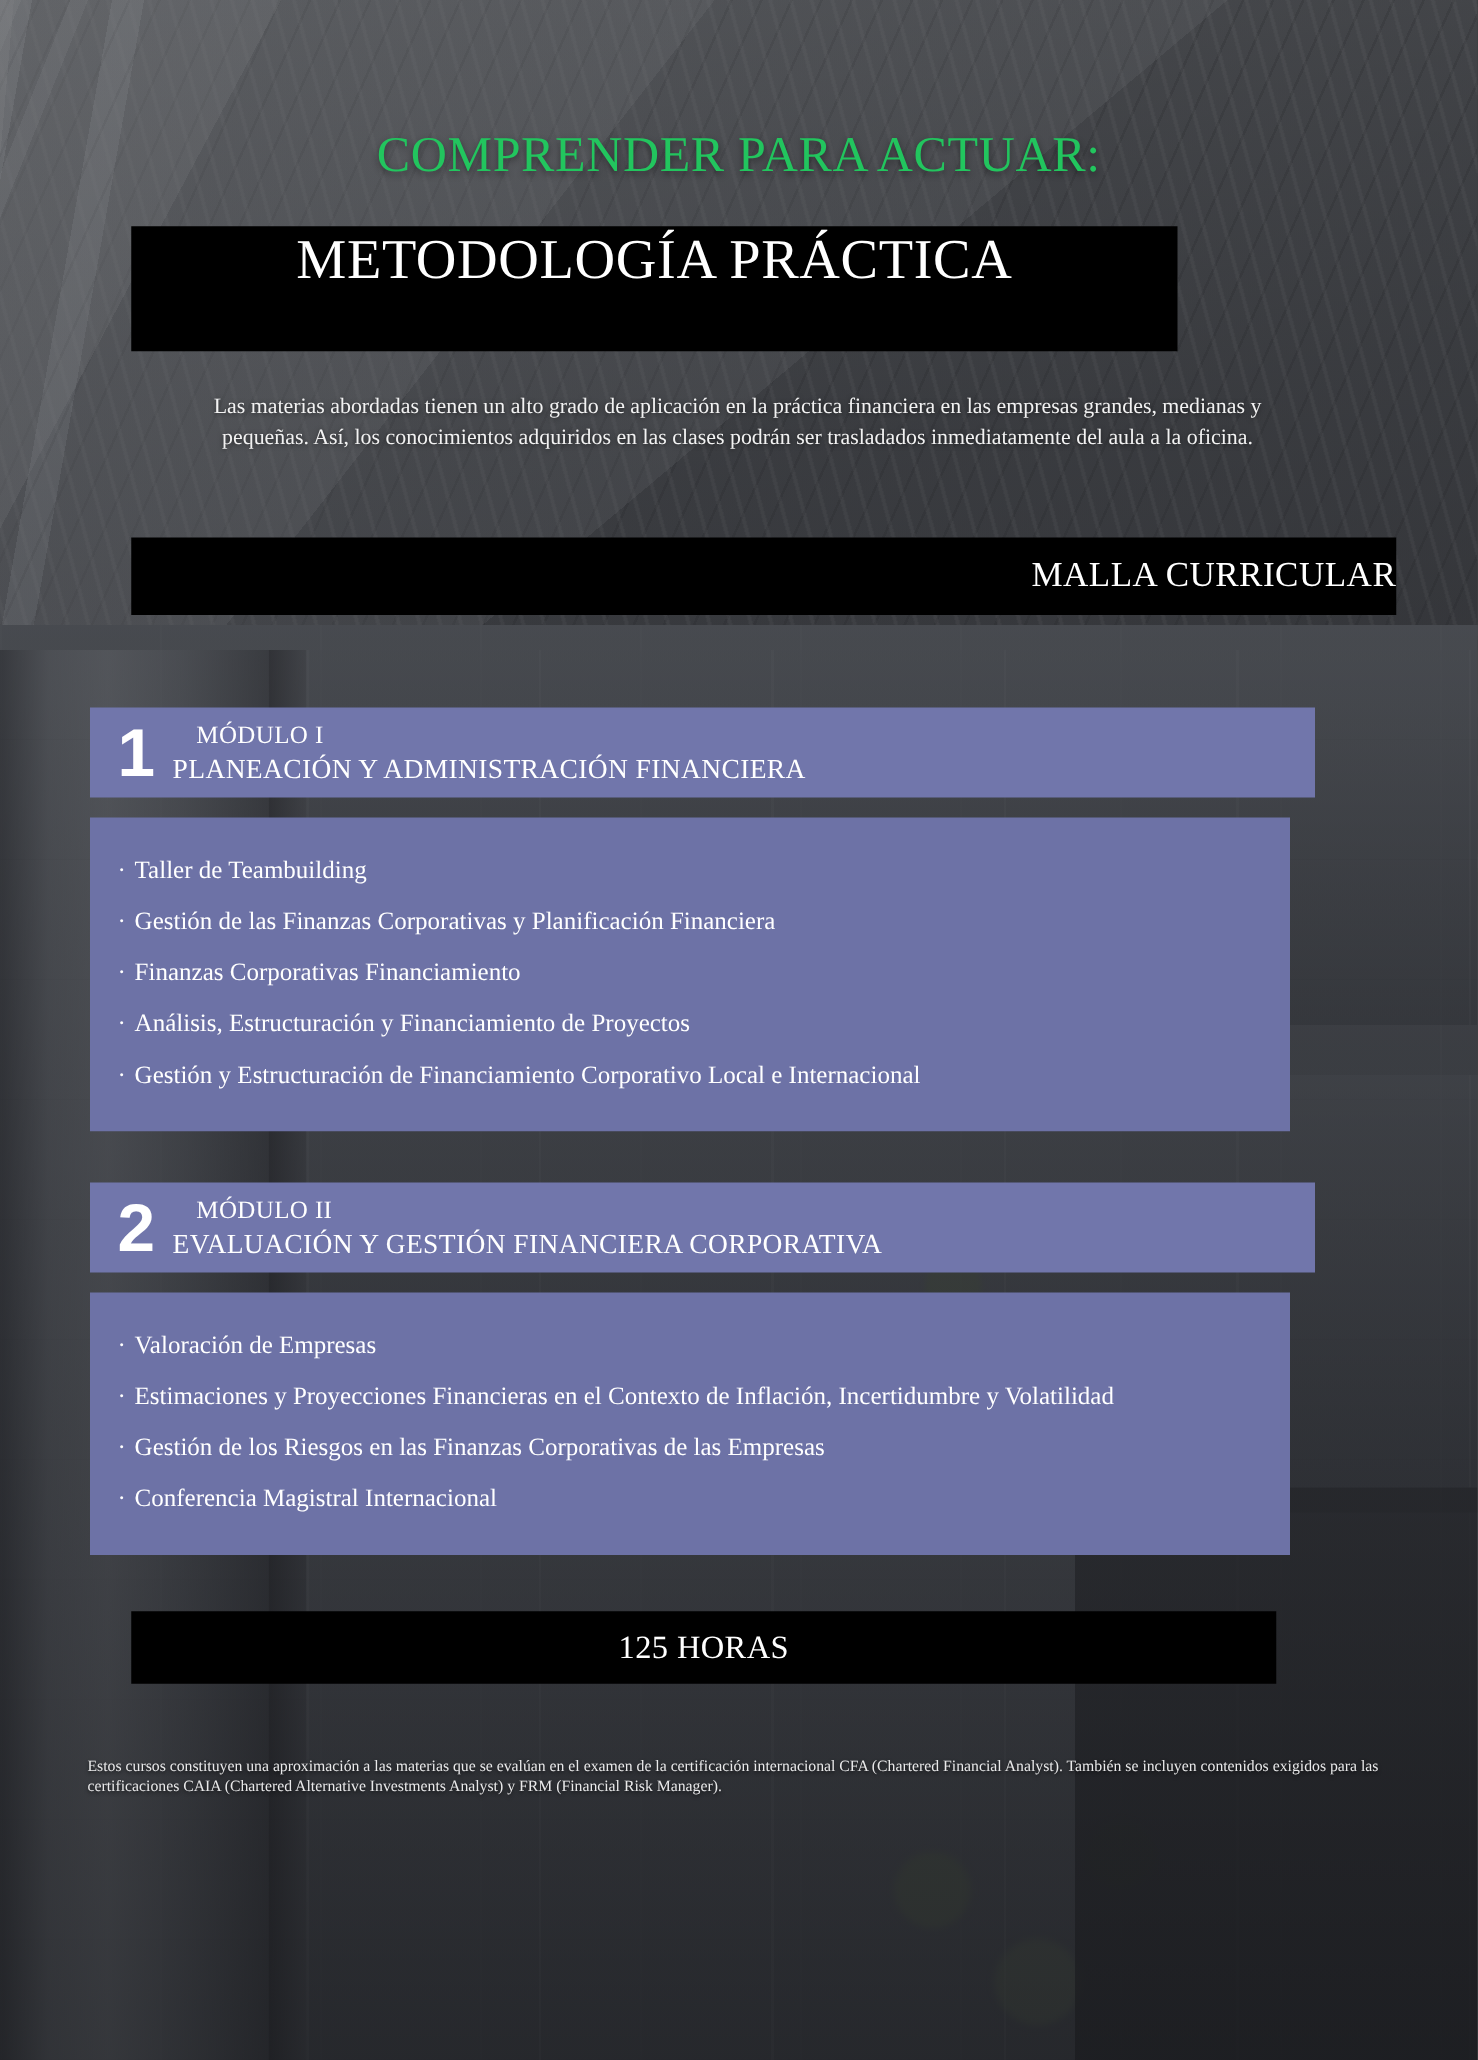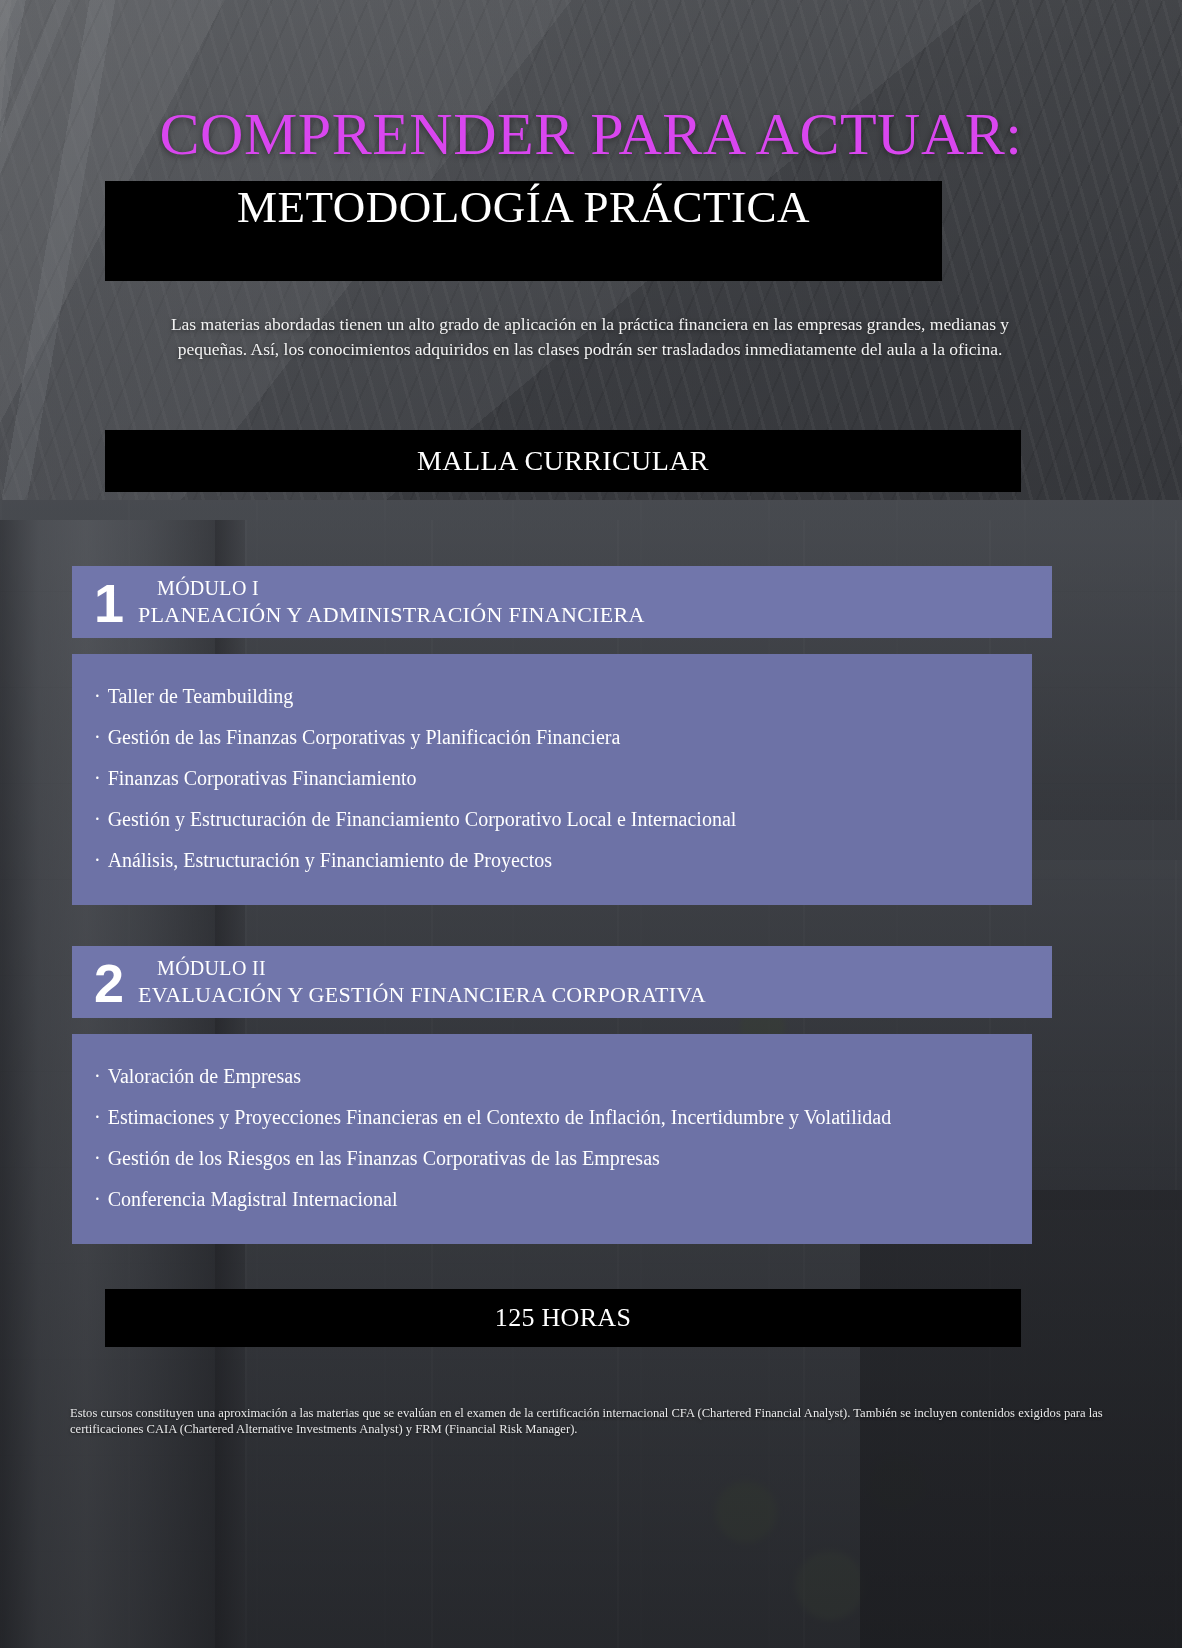--- a/index.html
+++ b/index.html
@@ -116,22 +116,22 @@
                      rgba(38,39,44,.66) 62%, rgba(30,31,35,.72) 100%);
   }
 
   
   .content { position: absolute; inset: 0; }
 
   .title-main {
     position: absolute;
     left: 0; right: 0; top: 100px;
     text-align: center;
-    color: #d946ef;
-    font-size: 60px;
+    color: #22c55e;
+    font-size: 40px;
     letter-spacing: .5px;
     font-weight: 400;
     text-shadow: 0 2px 6px rgba(0,0,0,.45);
   }
 
   .title-band {
     position: absolute;
     left: 105px; top: 181px;
     width: 837px; height: 100px;
     background: #000000;
@@ -151,25 +151,25 @@
     text-align: center;
     color: #f2f2f2;
     font-size: 17.5px;
     line-height: 1.42;
     text-shadow: 0 1px 4px rgba(0,0,0,.55);
   }
 
   .malla-band {
     position: absolute;
     left: 105px; top: 430px;
-    width: 916px; height: 62px;
+    width: 1012px; height: 62px;
     background: #000000;
     display: flex;
     align-items: center;
-    justify-content: center;
+    justify-content: flex-end;
   }
   .malla-band span {
     color: #ffffff;
     font-size: 28px;
     letter-spacing: .4px;
   }
 
   
   .mod-head {
     position: absolute;
@@ -299,24 +299,24 @@
       <div class="course">
         <span class="dot">·</span><span>Taller de Teambuilding</span>
       </div>
       <div class="course">
         <span class="dot">·</span><span>Gestión de las Finanzas Corporativas y Planificación Financiera</span>
       </div>
       <div class="course">
         <span class="dot">·</span><span>Finanzas Corporativas Financiamiento</span>
       </div>
       <div class="course">
+        <span class="dot">·</span><span>Análisis, Estructuración y Financiamiento de Proyectos</span>
+      </div>
+      <div class="course">
         <span class="dot">·</span><span>Gestión y Estructuración de Financiamiento Corporativo Local e Internacional</span>
-      </div>
-      <div class="course">
-        <span class="dot">·</span><span>Análisis, Estructuración y Financiamiento de Proyectos</span>
       </div>
     </div>
 
     <div class="mod-head m2">
       <div class="mod-num">2</div>
       <div class="mod-titles">
         <div class="mod-kicker">MÓDULO II</div>
         <div class="mod-name">EVALUACIÓN Y GESTIÓN FINANCIERA CORPORATIVA</div>
       </div>
     </div>

